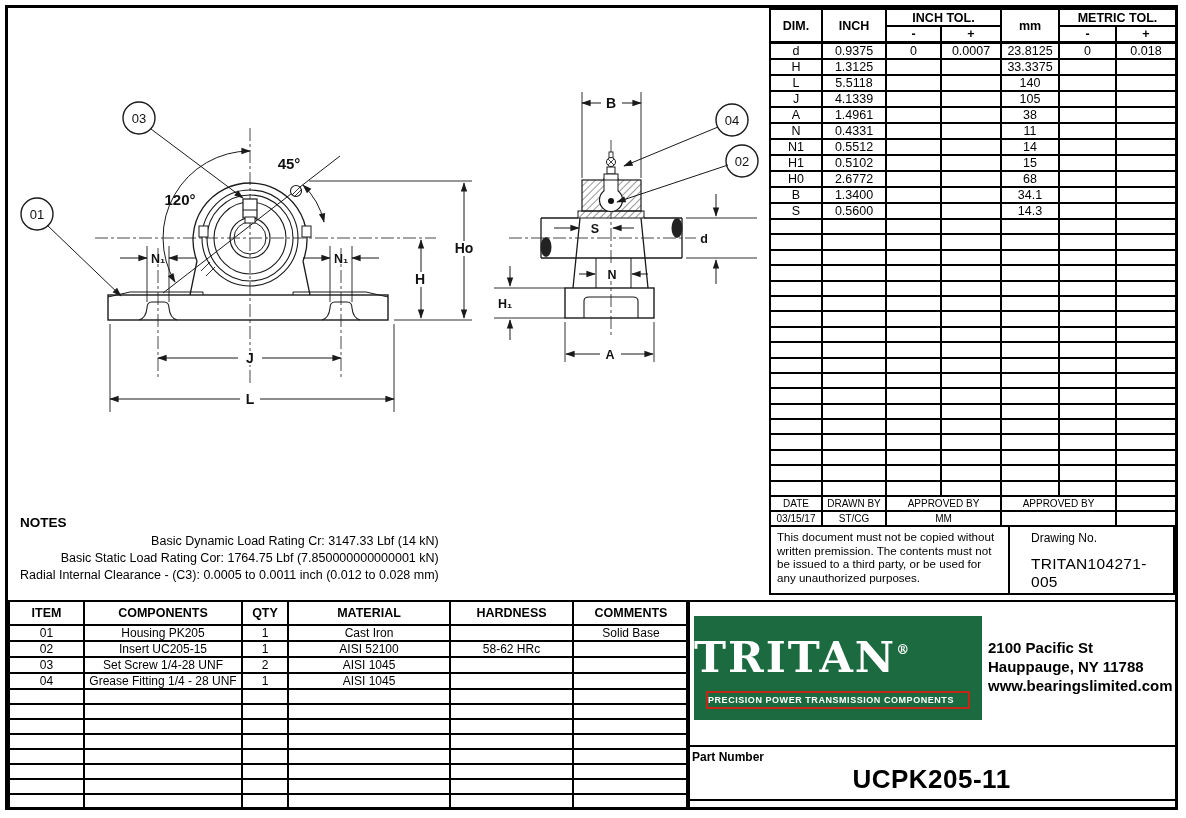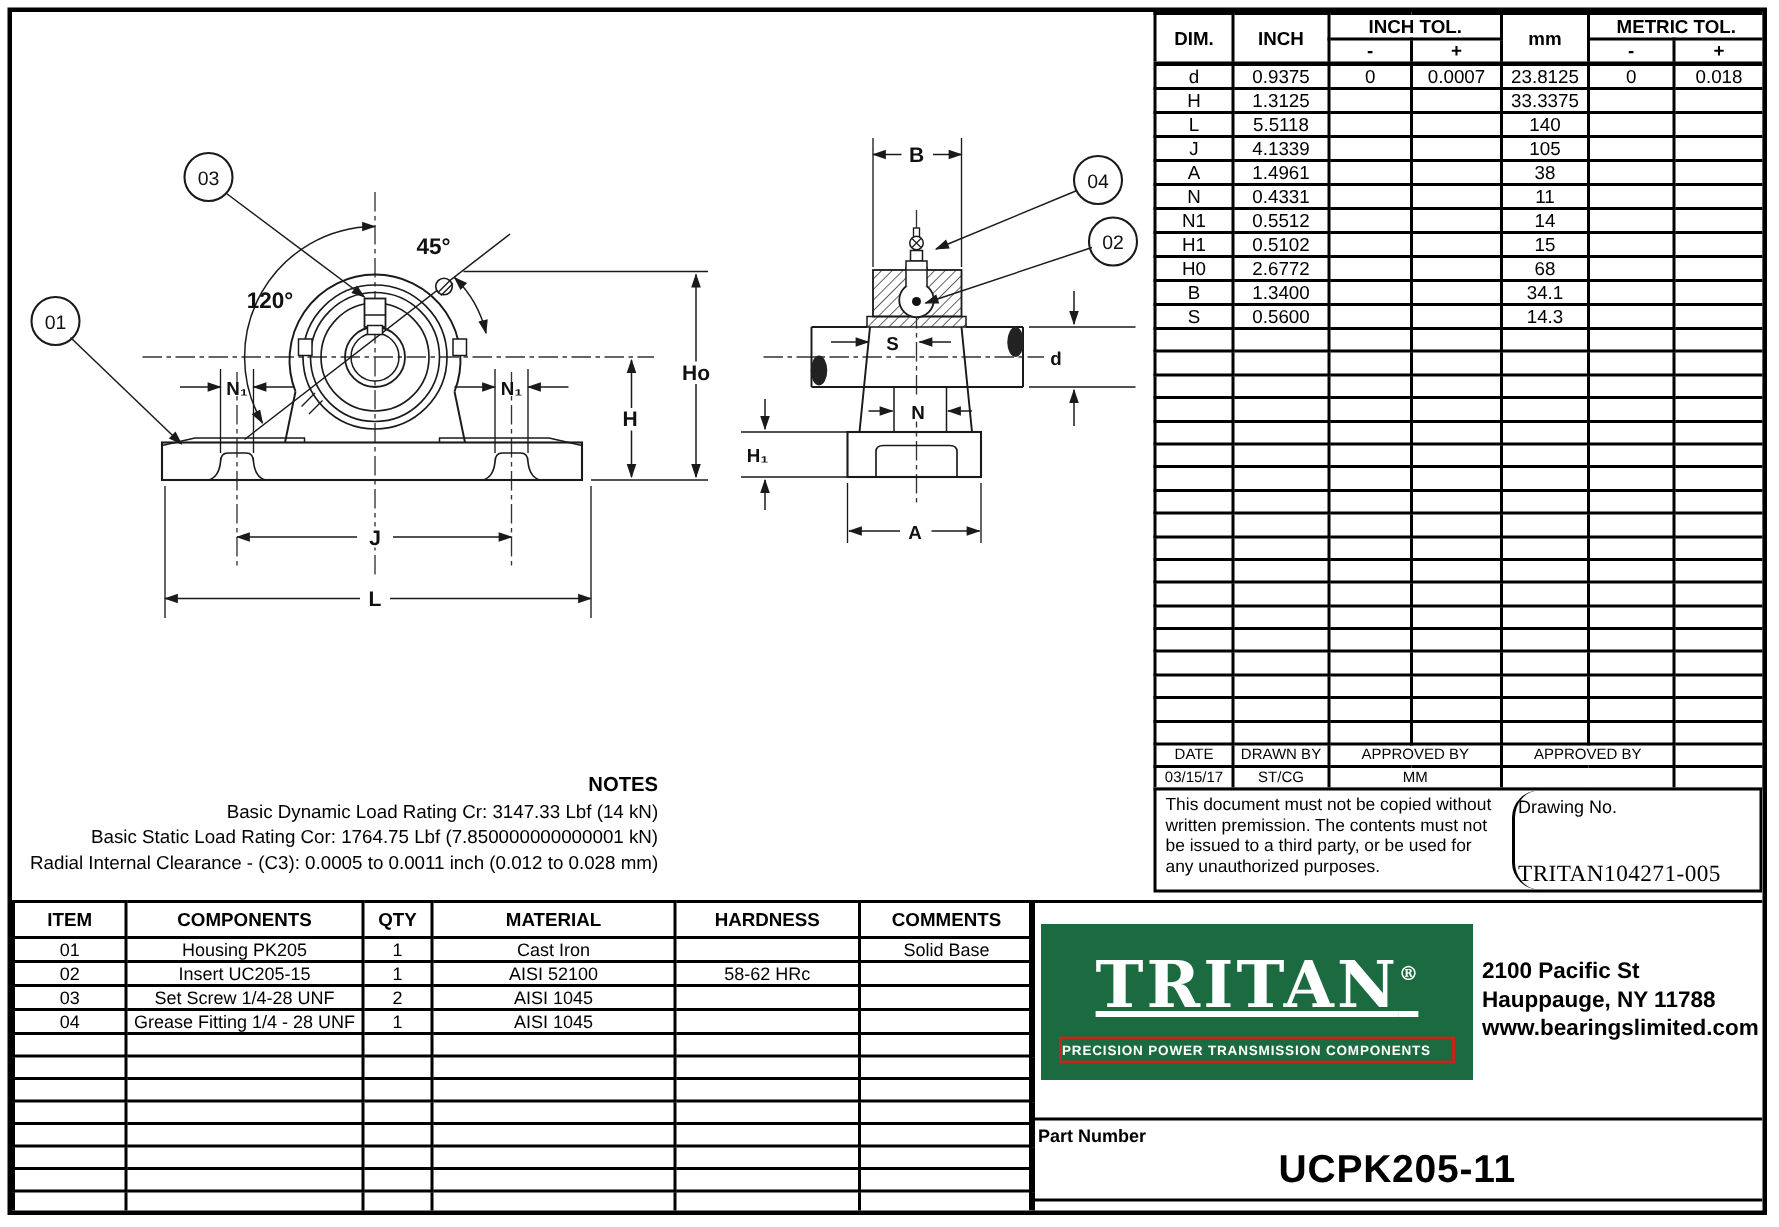--- a/index.html
+++ b/index.html
@@ -9,56 +9,56 @@
   
   .drawing { position:absolute; left:0; top:0; }
   .drawing text { font-family:"Liberation Sans", sans-serif; fill:#111; stroke:none; }
   .dimlab { font-size:14px; font-weight:bold; text-anchor:middle; }
   .dimlab2 { font-size:12.5px; font-weight:bold; text-anchor:middle; }
   .anglab { font-size:15px; font-weight:bold; text-anchor:middle; }
   .ballab { font-size:13px; text-anchor:middle; }
 
   
   .notes { position:absolute; left:12px; top:507px; font-size:12.5px; }
-  .notes .nt { font-weight:bold; font-size:13.5px; margin-bottom:3px;text-align:right; }
+  .notes .nt { font-weight:bold; font-size:13.5px; margin-bottom:3px; }
   .notes .nl { line-height:17px;text-align:right; }
 
   
   .right-col { position:absolute; top:0; right:0; width:406px; }
   .dim-table { width:406px; border-collapse:collapse; table-layout:fixed; }
   .dim-table th, .dim-table td { border:2px solid #000; padding:0; text-align:center;
       white-space:nowrap; overflow:hidden; font-size:12.5px; }
   .dim-table thead th { font-weight:bold; }
   .dim-table thead { border-bottom:3px solid #000; }
   .hr1 th { height:17px; }
   .hr2 th { height:15px; }
   .dr td { height:16px; }
   .er td { height:15.4px; }
   .fr td { height:15px; font-size:10px; }
 
   .notice-row { display:flex; border:2px solid #000; margin-top:-2px; height:70px; background:#fff; }
   .notice-text { width:237px; padding:3px 6px 0 6px; font-size:11.6px; line-height:13.6px; }
-  .drawno { flex:1; border-left:2px solid #000; padding:4px 0 0 2px;border-radius:18px; }
+  .drawno { flex:1; border-left:2px solid #000; padding:4px 0 0 21px; }
   .drawno .dl { font-size:12px; }
-  .drawno .dv { font-size:15.5px; margin-top:29px; letter-spacing:.3px;font-family:Liberation Serif, serif; }
+  .drawno .dv { font-size:15.5px; margin-top:10px; letter-spacing:.3px; }
 
   
   .parts-table { position:absolute; left:0; top:592px; width:680px; border-collapse:collapse; table-layout:fixed; }
   .parts-table th, .parts-table td { border:2px solid #000; padding:0; text-align:center;
       white-space:nowrap; overflow:hidden; font-size:12px; }
   .parts-table th { height:24px; font-weight:bold; font-size:12.5px; }
   .pr td { height:16px; }
   .pe td { height:15px; }
 
   
   .bottom-right { position:absolute; left:678px; top:592px; right:0; bottom:0;
       border-top:2px solid #000; border-left:2px solid #000; }
   .logo-box { position:absolute; left:6px; top:14px; width:288px; height:104px; color:#fff; }
-  .logo-brand { text-align:center; font-family:"DejaVu Serif", serif; font-weight:bold;
-      font-size:43px; letter-spacing:2px; margin-top:10px; line-height:48px; white-space:nowrap;text-decoration:underline; }
+  .logo-brand { font-family:"DejaVu Serif", serif; font-weight:bold;
+      font-size:43px; letter-spacing:2px; margin-top:10px; line-height:48px; white-space:nowrap; }
   .logo-reg { font-size:13px; vertical-align:18px; letter-spacing:0; }
   .logo-tagline { position:absolute; left:12px; right:12px; bottom:11px; border:2px solid #c22717;
       text-align:left; font-size:9px; font-weight:bold; letter-spacing:.55px; padding:2px 0; white-space:nowrap; }
   .address { position:absolute; left:300px; top:36px; font-weight:bold; font-size:15px; line-height:19px; }
   .pn-row { position:absolute; left:0; right:0; top:143px; height:56px;
       border-top:2px solid #000; border-bottom:2px solid #000; }
   .pn-label { position:absolute; left:4px; top:3px; font-weight:bold; font-size:12px; }
   .pn-value { text-align:center; margin-top:17px; font-size:26px; font-weight:bold; letter-spacing:.5px; }
 </style>
 </head>

